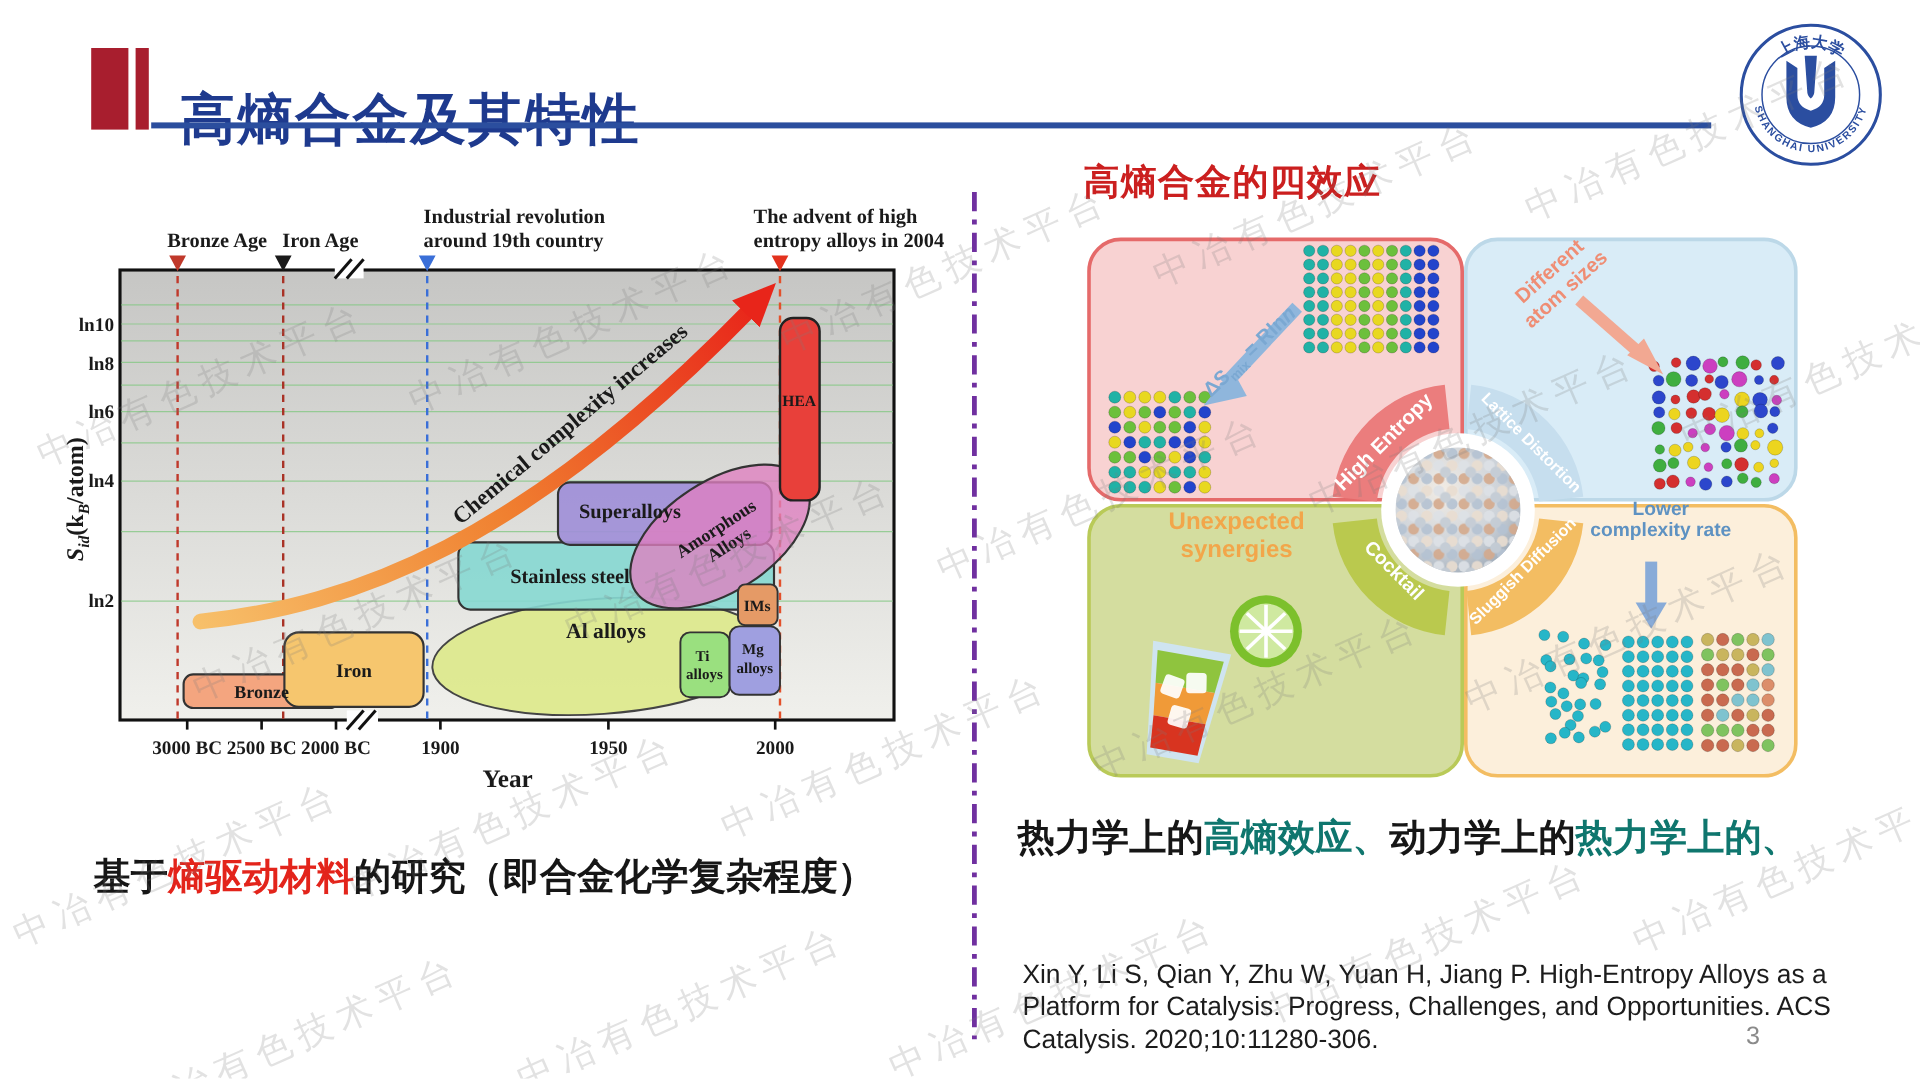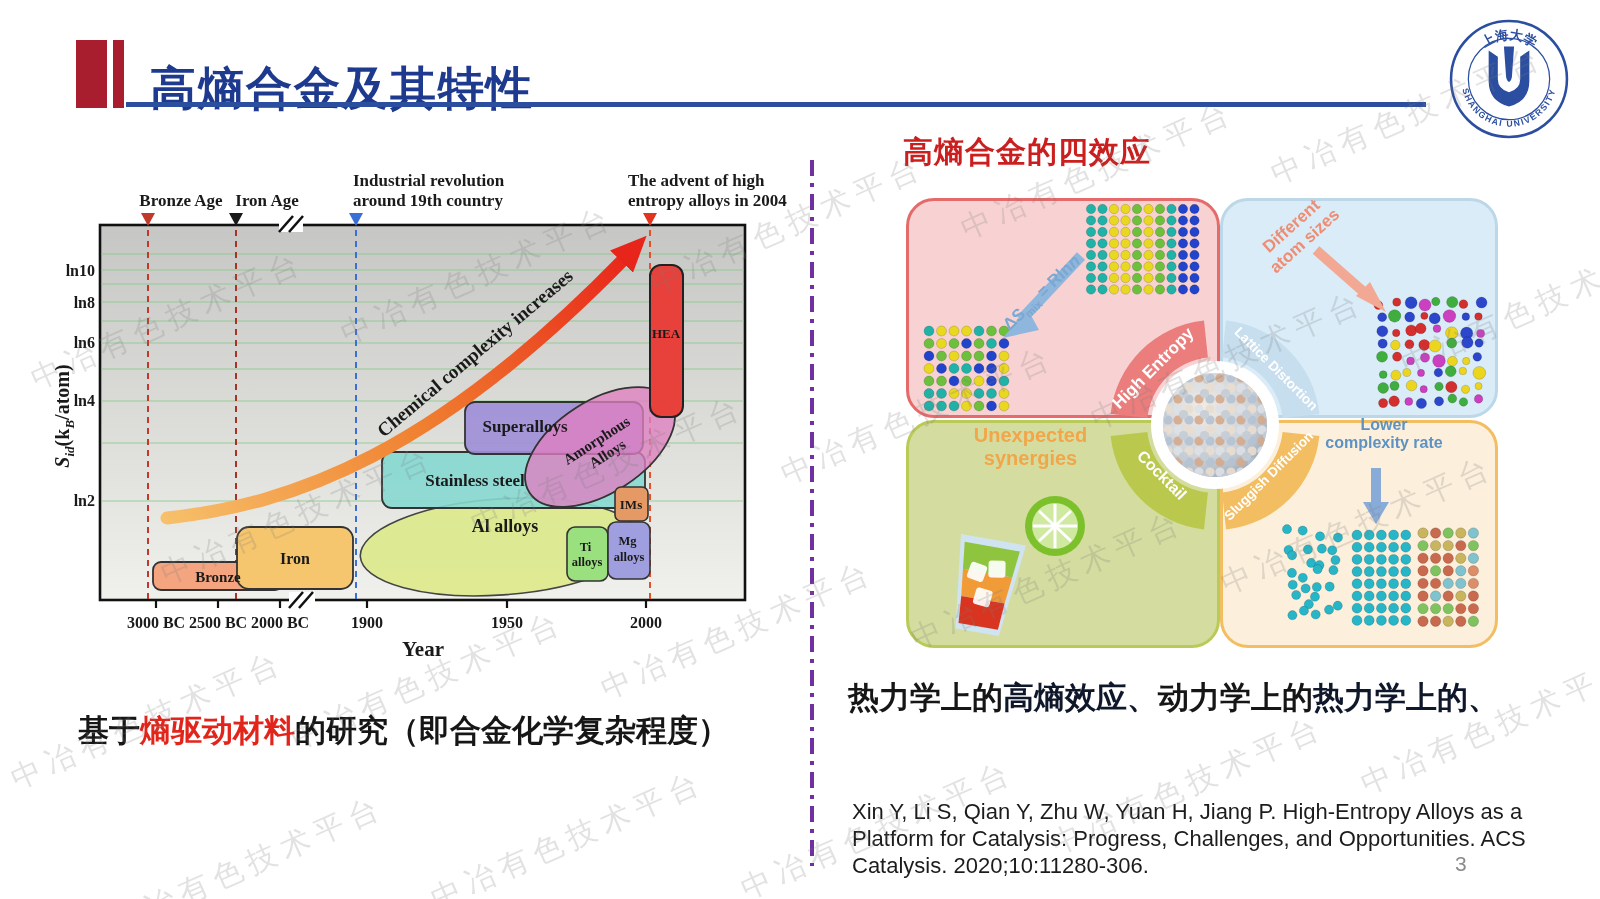--- a/index.html
+++ b/index.html
@@ -1,36 +1,36 @@
 <!DOCTYPE html>
 <html><head>
 <meta charset="utf-8">
 <style>
   html,body{margin:0;padding:0;background:#fff;}
   .slide{position:relative;width:1600px;height:899px;background:#ffffff;overflow:hidden;
          font-family:"Liberation Sans",sans-serif;}
   
   .bar-thick{position:absolute;left:76px;top:40px;width:31px;height:68px;background:#a81e2e;}
   .bar-thin{position:absolute;left:113px;top:40px;width:11px;height:68px;background:#a81e2e;}
-  .page-title{position:absolute;left:150px;top:27px;font-size:46px;font-weight:800;
+  .page-title{position:absolute;left:150px;top:38px;font-size:46px;font-weight:800;
               color:#1e3a8e;letter-spacing:2px;}
   .title-rule{position:absolute;left:126px;top:102px;width:1300px;height:5px;background:#2b4e9e;}
   .logo{position:absolute;left:1448px;top:18px;}
   
   .divider{position:absolute;left:806px;top:156px;}
   
   .chart{position:absolute;left:55px;top:158px;}
   .chart text{font-family:"Liberation Serif",serif;fill:#1a1a1a;}
   
   .cap-l{position:absolute;left:78px;top:708px;width:690px;font-size:31px;font-weight:800;color:#161616;font-family:Liberation Serif, serif;}
   .cap-l .ln{height:46px;line-height:46px;margin-bottom:35px;white-space:nowrap;}
   .cap-r{position:absolute;left:848px;top:676px;width:730px;font-size:31px;font-weight:800;color:#161616;}
   .cap-r .ln{height:44px;line-height:44px;margin-bottom:33px;white-space:nowrap;}
   .red{color:#e3241b;}
-  .brown{color:#0f172a;}
+  .brown{color:#0f766e;}
   .cite-l{position:absolute;left:62px;top:820px;width:690px;font-size:23px;line-height:31px;color:#1c1c1c;}
   .cite-r{position:absolute;left:852px;top:798px;width:712px;font-size:22px;line-height:27px;color:#1c1c1c;}
   .page-num{position:absolute;left:1455px;top:852px;font-size:21px;color:#8a8a8a;}
   
   .rt-title{position:absolute;left:903px;top:132px;font-size:30px;font-weight:800;color:#cb1f1f;letter-spacing:1px;}
   .quad{position:absolute;left:888px;top:196px;width:610px;height:452px;}
   .panel{position:absolute;border-radius:28px;border:3px solid transparent;}
   .p-tl{left:18px;top:2px;width:308px;height:214px;background:#f8d2d2;border-color:#e56a6a;}
   .p-tr{left:332px;top:2px;width:272px;height:214px;background:#d9ecf7;border-color:#bcd8e8;}
   .p-bl{left:18px;top:224px;width:308px;height:222px;background:#d4dd9f;border-color:#b9ca58;}

